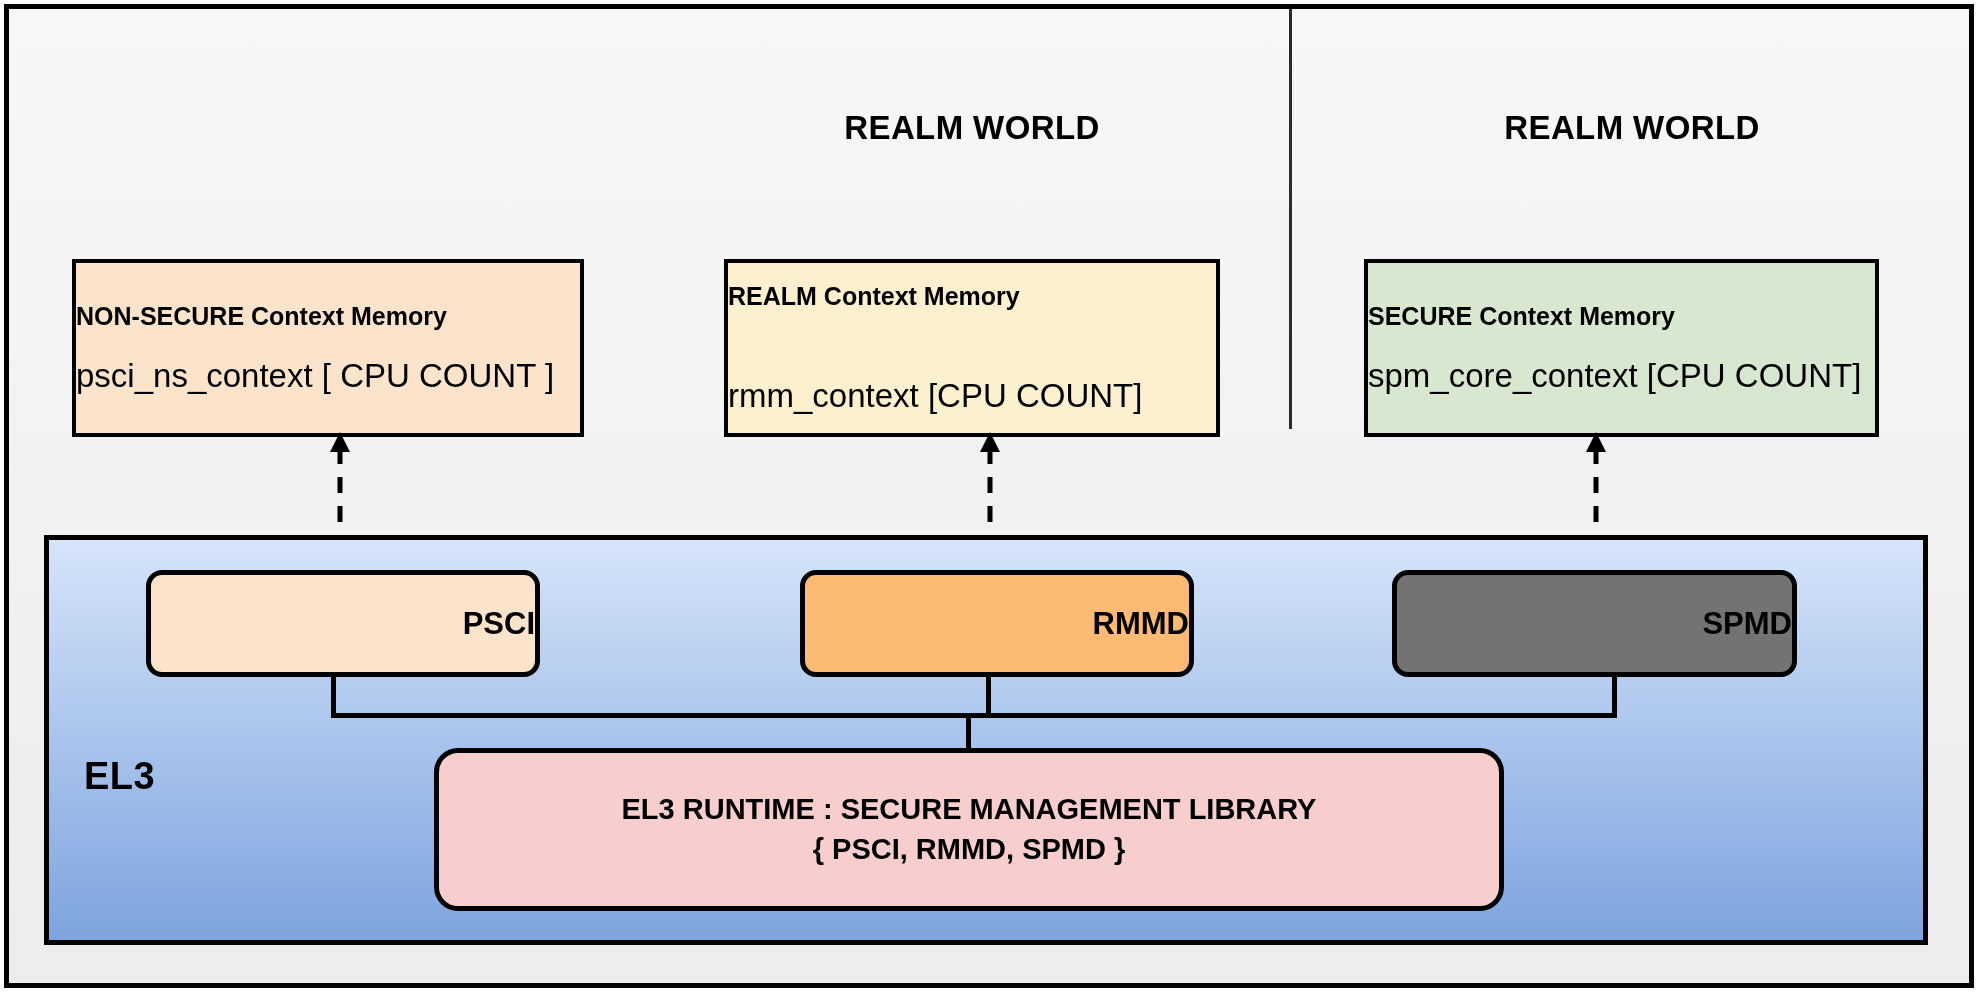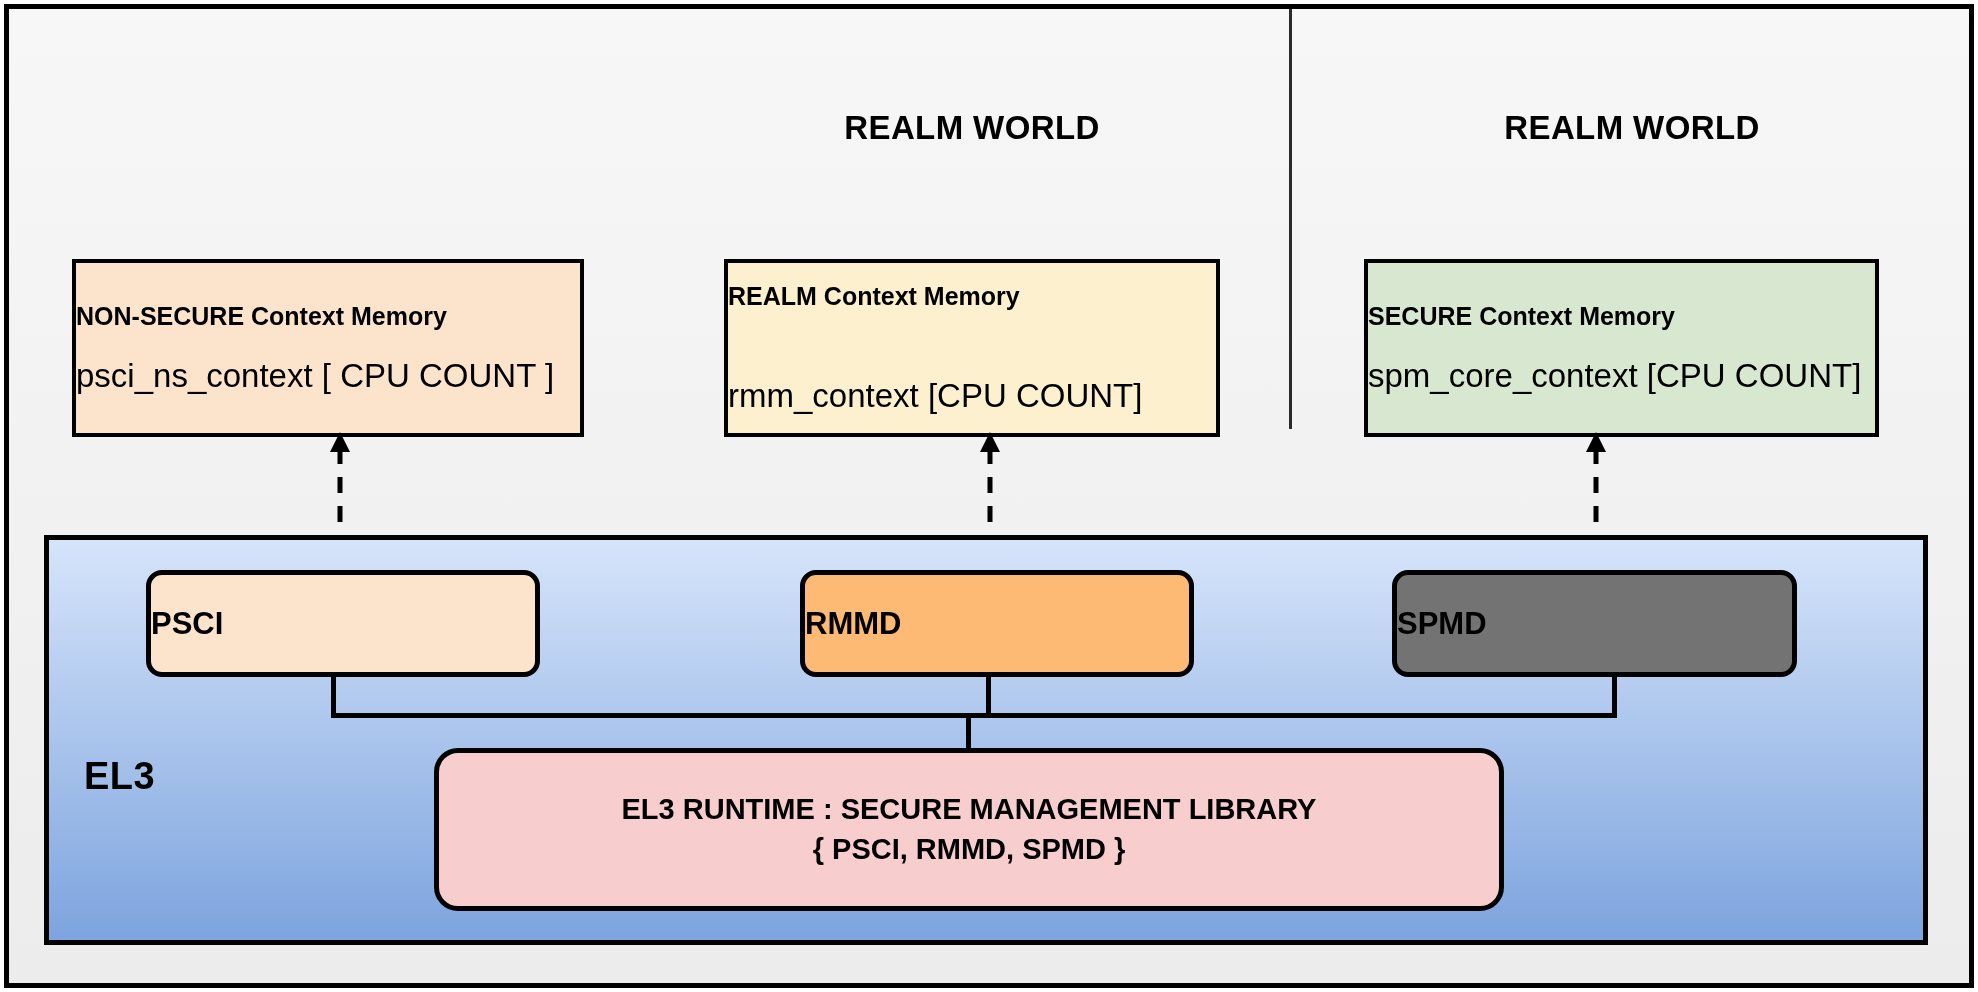--- a/index.html
+++ b/index.html
@@ -104,21 +104,21 @@
     letter-spacing: 0.5px;
   }
 
   
   .disp-box {
     position: absolute;
     border: 5px solid #000000;
     border-radius: 16px;
     display: flex;
     align-items: center;
-    justify-content: flex-start;
+    justify-content: flex-end;
     font-size: 31px;
     font-weight: bold;
     color: #000000;
   }
 
   
   .conn { position: absolute; background: #000000; }
 
   
   .runtime-box {

